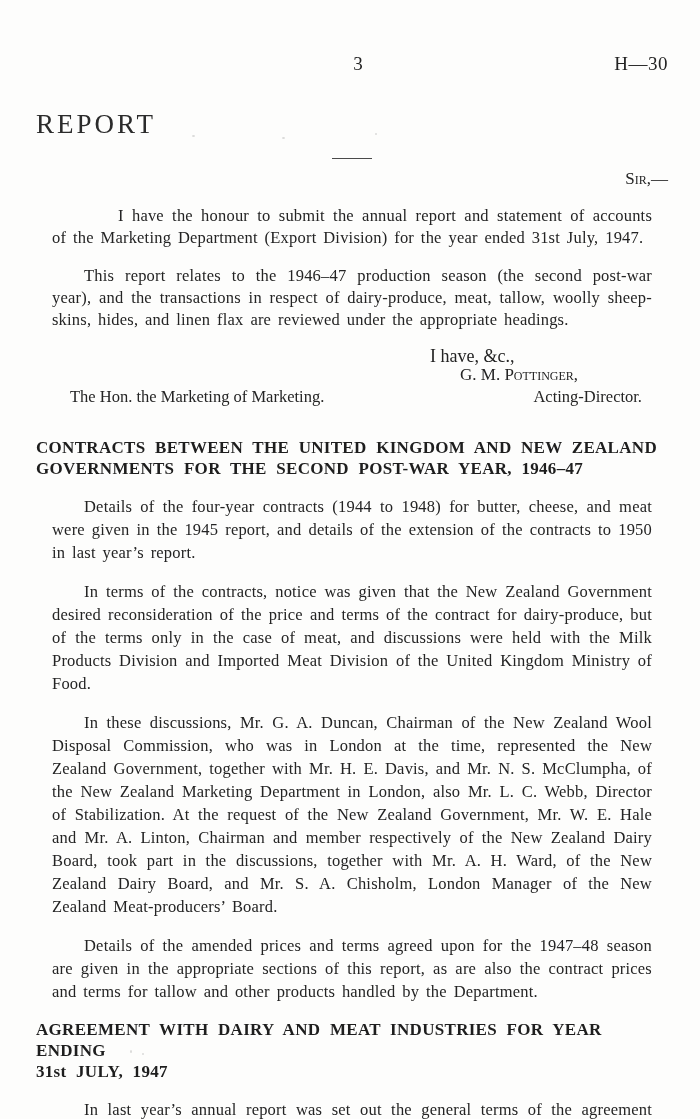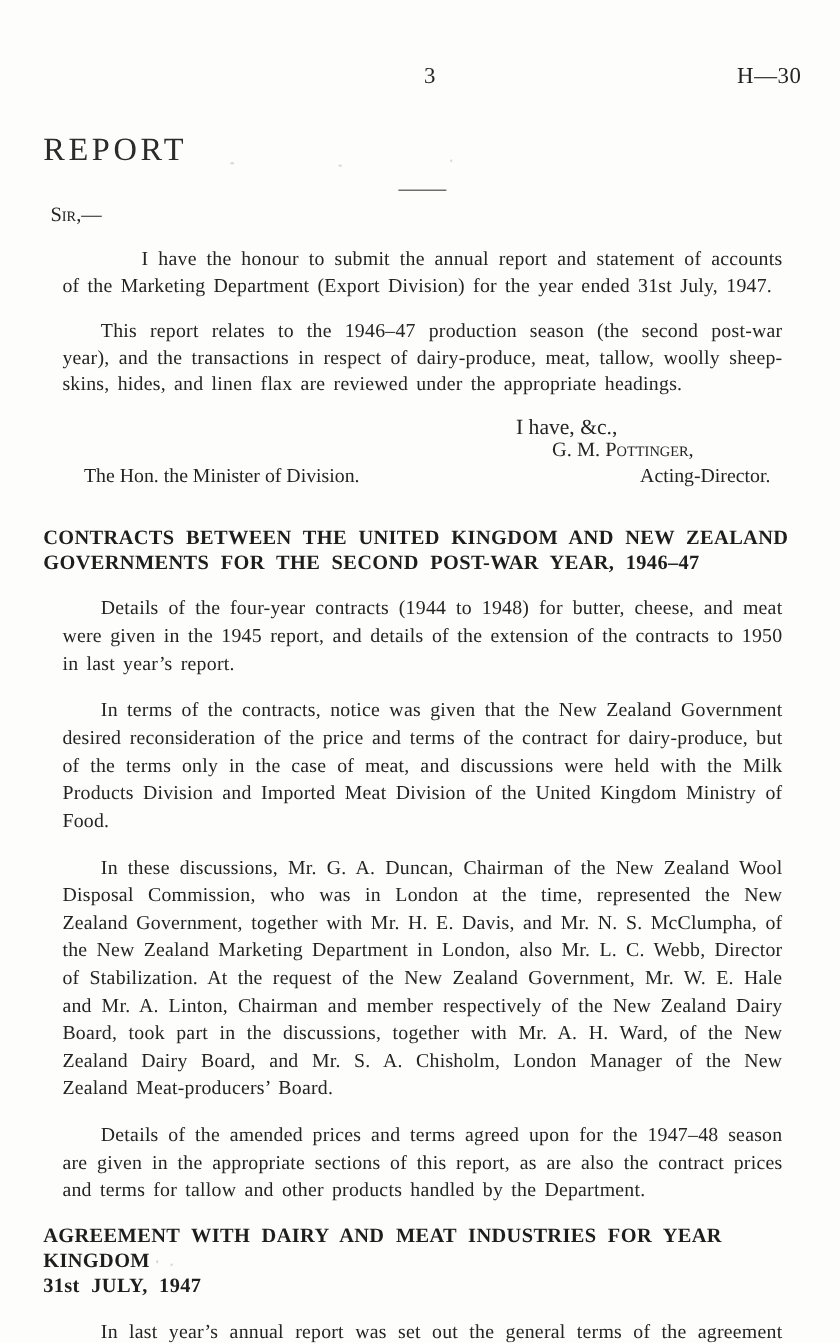--- a/index.html
+++ b/index.html
@@ -29,21 +29,21 @@
     letter-spacing: 3px;
     color: #2b2b2b;
   }
   .title-rule {
     width: 40px; height: 0;
     border-top: 1.5px solid #4a4a4a;
     margin: 20px auto 0 auto;
   }
 
   
-  .salutation { margin: 10px 0 0 6px; font-size: 17px; line-height: 20px; }
+  .salutation { margin: 10px 0 0 6px; font-size: 17px; line-height: 20px; text-align: right; }
   .sc { font-variant: small-caps; }
 
   p.body {
     margin: 16px;
     font-size: 16.5px;
     line-height: 23px;
     text-align: justify;
     letter-spacing: 0.2px;
     word-spacing: 2.5px;
   }
@@ -100,39 +100,39 @@
   <h1 class="title">REPORT</h1>
   <div class="title-rule"></div>
 
   <div class="intro">
     <div class="salutation sc">Sir,—</div>
     <p class="body indent-deep">I have the honour to submit the annual report and statement of accounts of the Marketing Department (Export Division) for the year ended 31st July, 1947.</p>
     <p class="body indent p-scope">This report relates to the 1946–47 production season (the second post-war year), and the transactions in respect of dairy-produce, meat, tallow, woolly sheep-skins, hides, and linen flax are reviewed under the appropriate headings.</p>
     <div class="valediction">I have, &amp;c.,</div>
     <div class="signatory sc">G. M. Pottinger,</div>
     <div class="sign-row">
-      <span class="addressee">The Hon. the Minister of Division.</span>
+      <span class="addressee">The Hon. the Marketing of Marketing.</span>
       <span class="sig-title">Acting-Director.</span>
     </div>
   </div>
 
   <div class="section">
     <h2 class="section-heading sh-1" style="margin-bottom:0; font-family:inherit;">
       <span class="hl">CONTRACTS BETWEEN THE UNITED KINGDOM AND NEW ZEALAND</span>
       <span class="hl">GOVERNMENTS FOR THE SECOND POST-WAR YEAR, 1946–47</span>
     </h2>
     <p class="body indent s1-p1">Details of the four-year contracts (1944 to 1948) for butter, cheese, and meat were given in the 1945 report, and details of the extension of the contracts to 1950 in last year’s report.</p>
     <p class="body indent">In terms of the contracts, notice was given that the New Zealand Government desired reconsideration of the price and terms of the contract for dairy-produce, but of the terms only in the case of meat, and discussions were held with the Milk Products Division and Imported Meat Division of the United Kingdom Ministry of Food.</p>
     <p class="body indent">In these discussions, Mr. G. A. Duncan, Chairman of the New Zealand Wool Disposal Commission, who was in London at the time, represented the New Zealand Government, together with Mr. H. E. Davis, and Mr. N. S. McClumpha, of the New Zealand Marketing Department in London, also Mr. L. C. Webb, Director of Stabilization. At the request of the New Zealand Government, Mr. W. E. Hale and Mr. A. Linton, Chairman and member respectively of the New Zealand Dairy Board, took part in the discussions, together with Mr. A. H. Ward, of the New Zealand Dairy Board, and Mr. S. A. Chisholm, London Manager of the New Zealand Meat-producers’ Board.</p>
     <p class="body indent s1-p4">Details of the amended prices and terms agreed upon for the 1947–48 season are given in the appropriate sections of this report, as are also the contract prices and terms for tallow and other products handled by the Department.</p>
   </div>
 
   <div class="section">
     <h2 class="section-heading sh-2" style="margin-bottom:0; font-family:inherit;">
-      <span class="hl">AGREEMENT WITH DAIRY AND MEAT INDUSTRIES FOR YEAR KINGDOM</span>
+      <span class="hl">AGREEMENT WITH DAIRY AND MEAT INDUSTRIES FOR YEAR ENDING</span>
       <span class="hl">31st JULY, 1947</span>
     </h2>
     <p class="body indent s2-p1">In last year’s annual report was set out the general terms of the agreement with the Dairy and Meat Boards in respect of debits to the Industry Stabilization Accounts for the year ending 31st July, 1947. No schedule of actual debits has yet been approved, and meantime the distribution between the Dairy and Meat Accounts is the same as for the 1945–46 period.</p>
   </div>
 
   <span class="speck a"></span>
   <span class="speck b"></span>
   <span class="speck c"></span>
   <span class="speck d"></span>
   <span class="speck e"></span>

